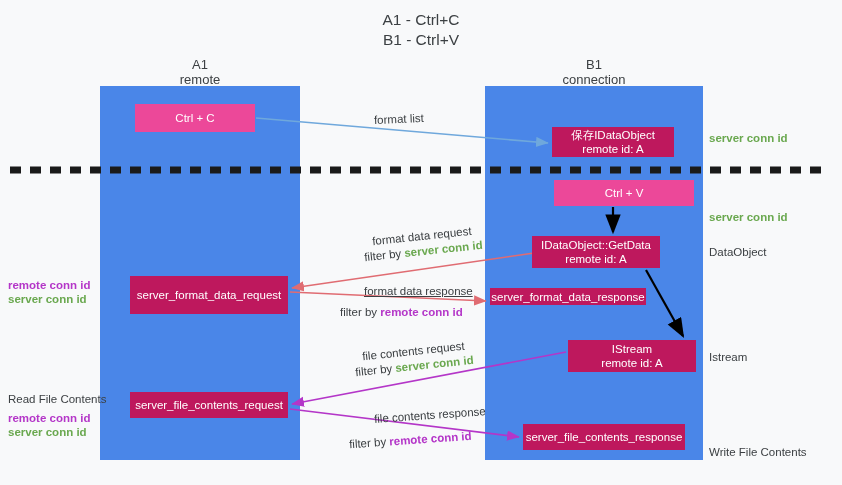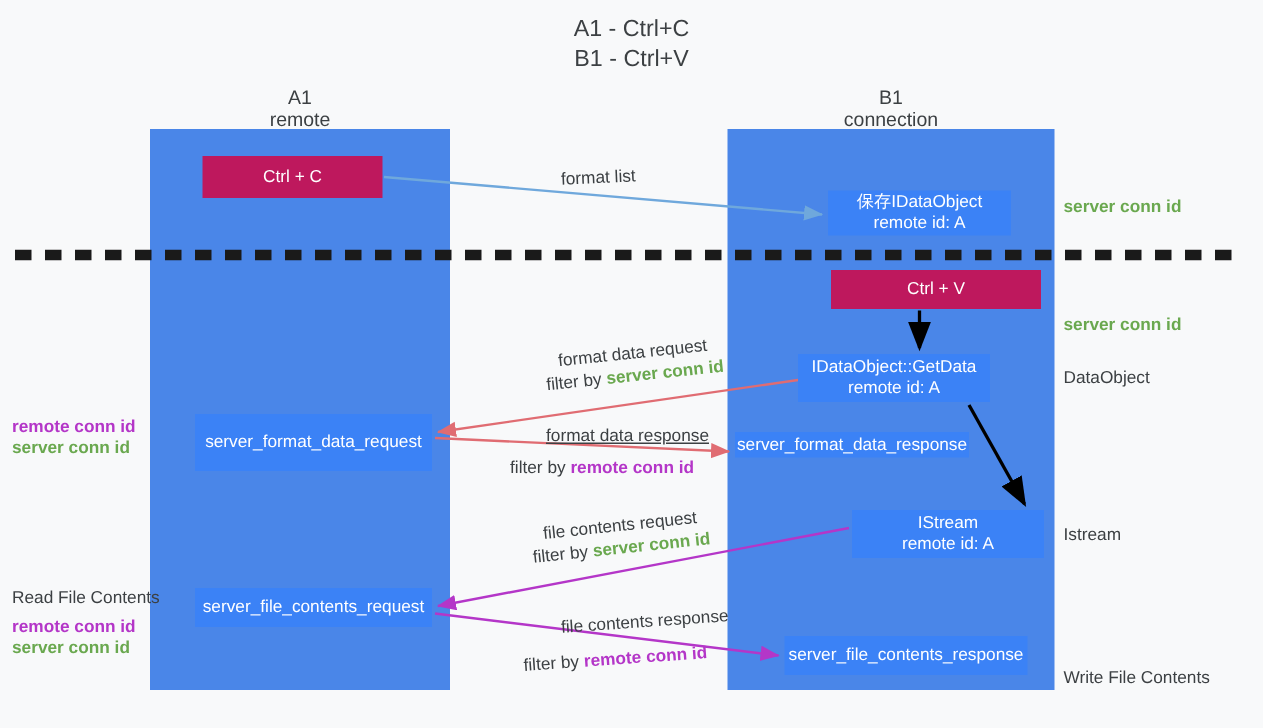--- a/index.html
+++ b/index.html
@@ -48,22 +48,22 @@
     box-sizing:border-box;
     display:flex;
     align-items:center;
     justify-content:center;
     text-align:center;
     color:#ffffff;
     font-size:11.5px;
     line-height:14px;
     white-space:pre-line;
   }
-  .box.green{background:#be185d;}
-  .box.orange{background:#3b82f6;}
+  .box.green{background:#ec4899;}
+  .box.orange{background:#be185d;}
 
   #box-ctrlc{left:135px;top:104px;width:120px;height:28px;}
   #box-save-ido{left:552px;top:127px;width:122px;height:30px;}
   #box-ctrlv{left:554px;top:180px;width:140px;height:26px;}
   #box-getdata{left:532px;top:236px;width:128px;height:32px;}
   #box-fmt-req{left:130px;top:276px;width:158px;height:38px;}
   #box-fmt-resp{left:490px;top:288px;width:156px;height:17px;}
   #box-istream{left:568px;top:340px;width:128px;height:32px;}
   #box-file-req{left:130px;top:392px;width:158px;height:26px;}
   #box-file-resp{left:523px;top:424px;width:162px;height:26px;}

